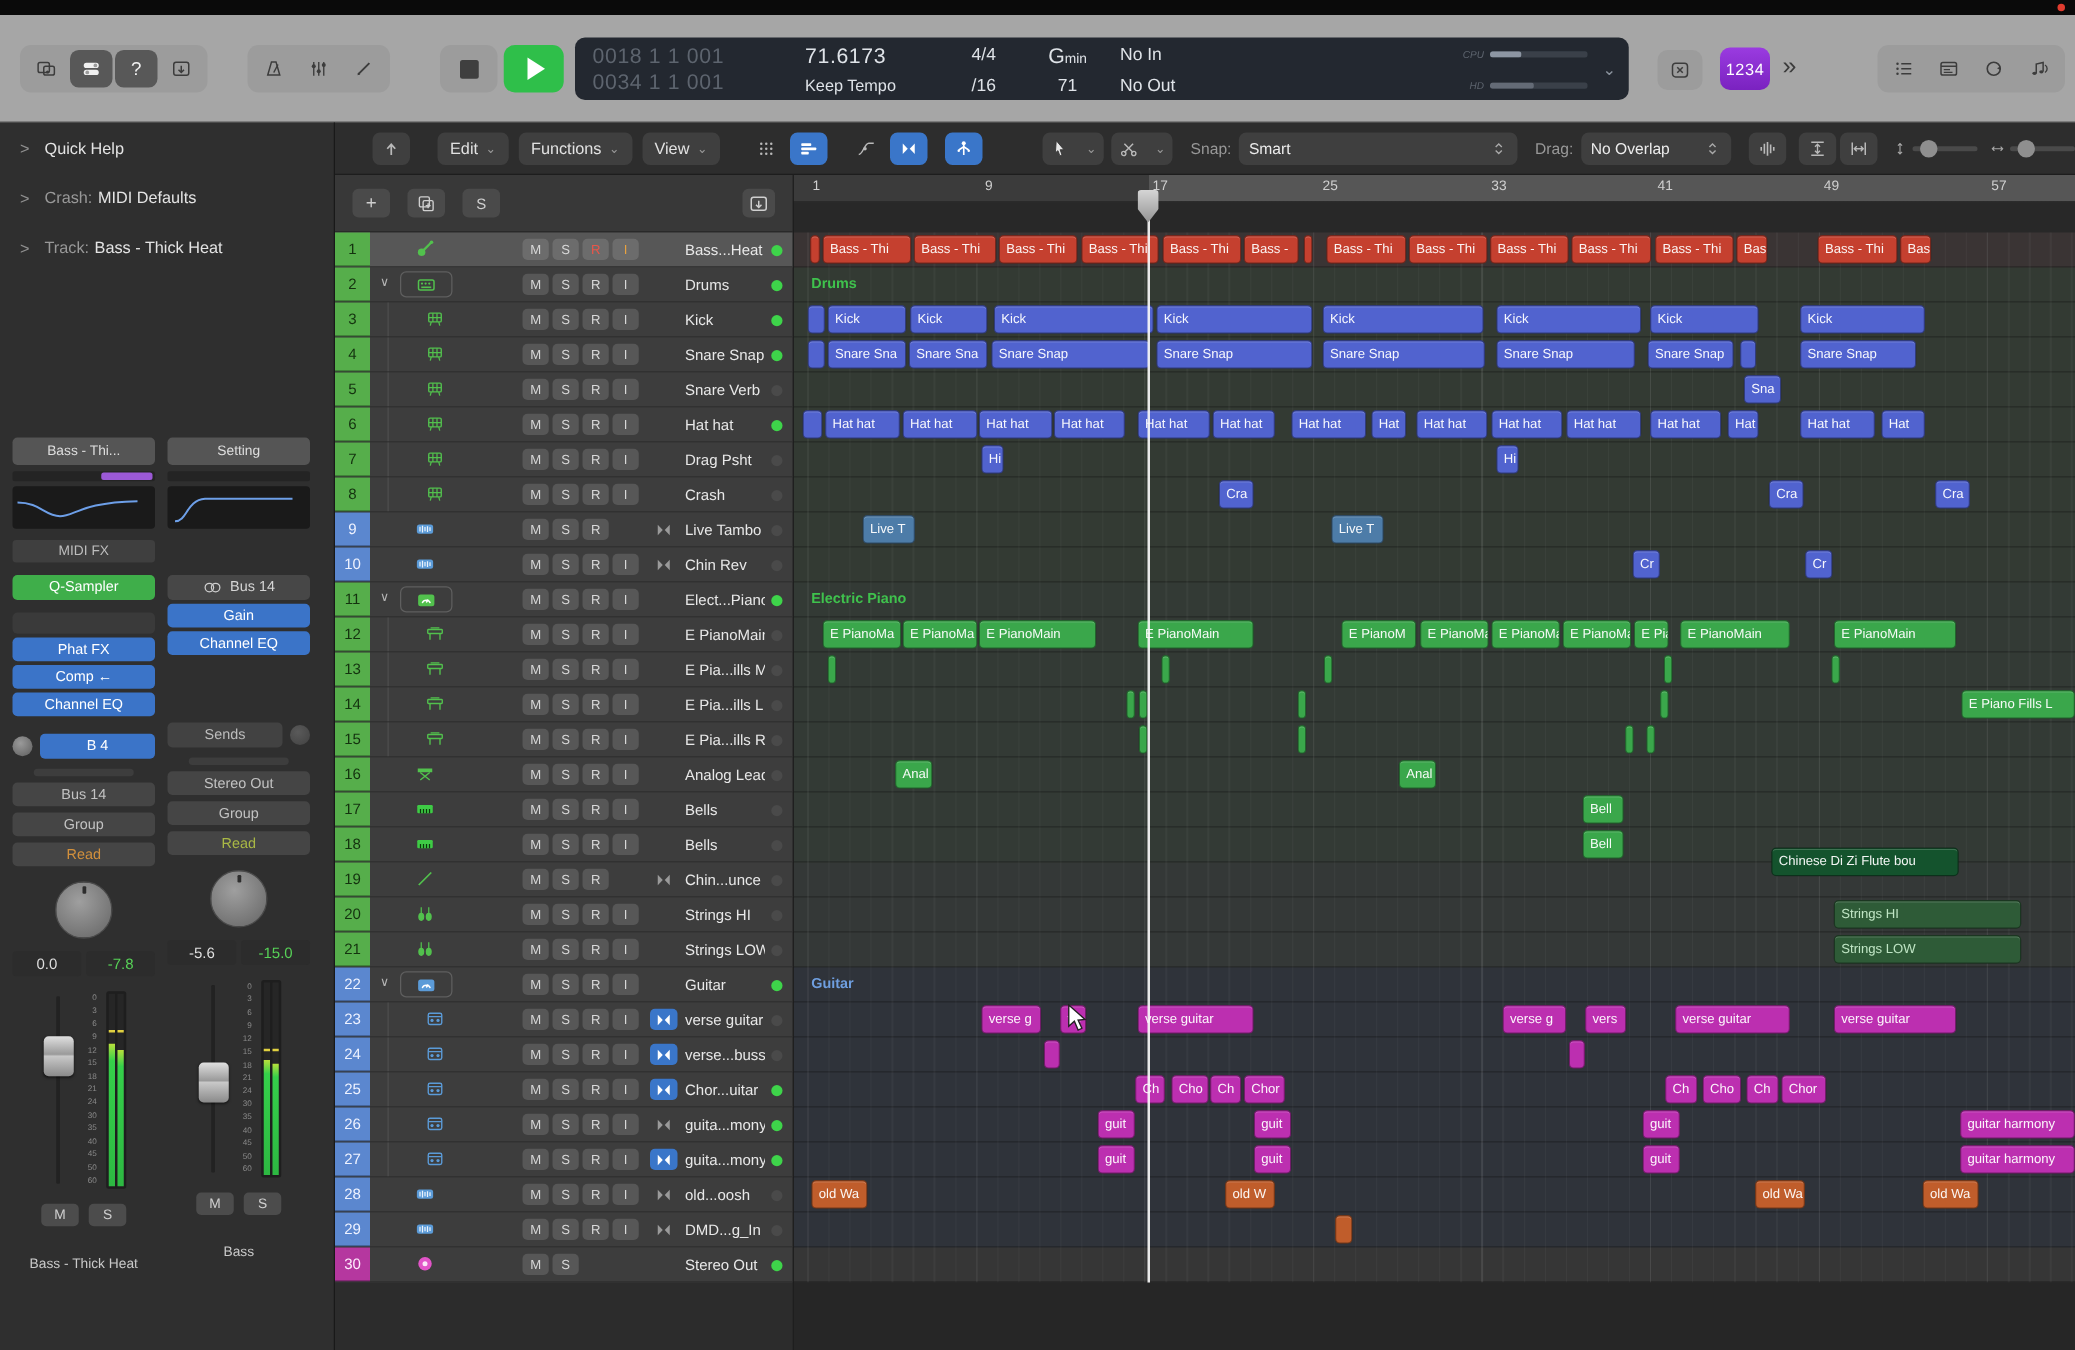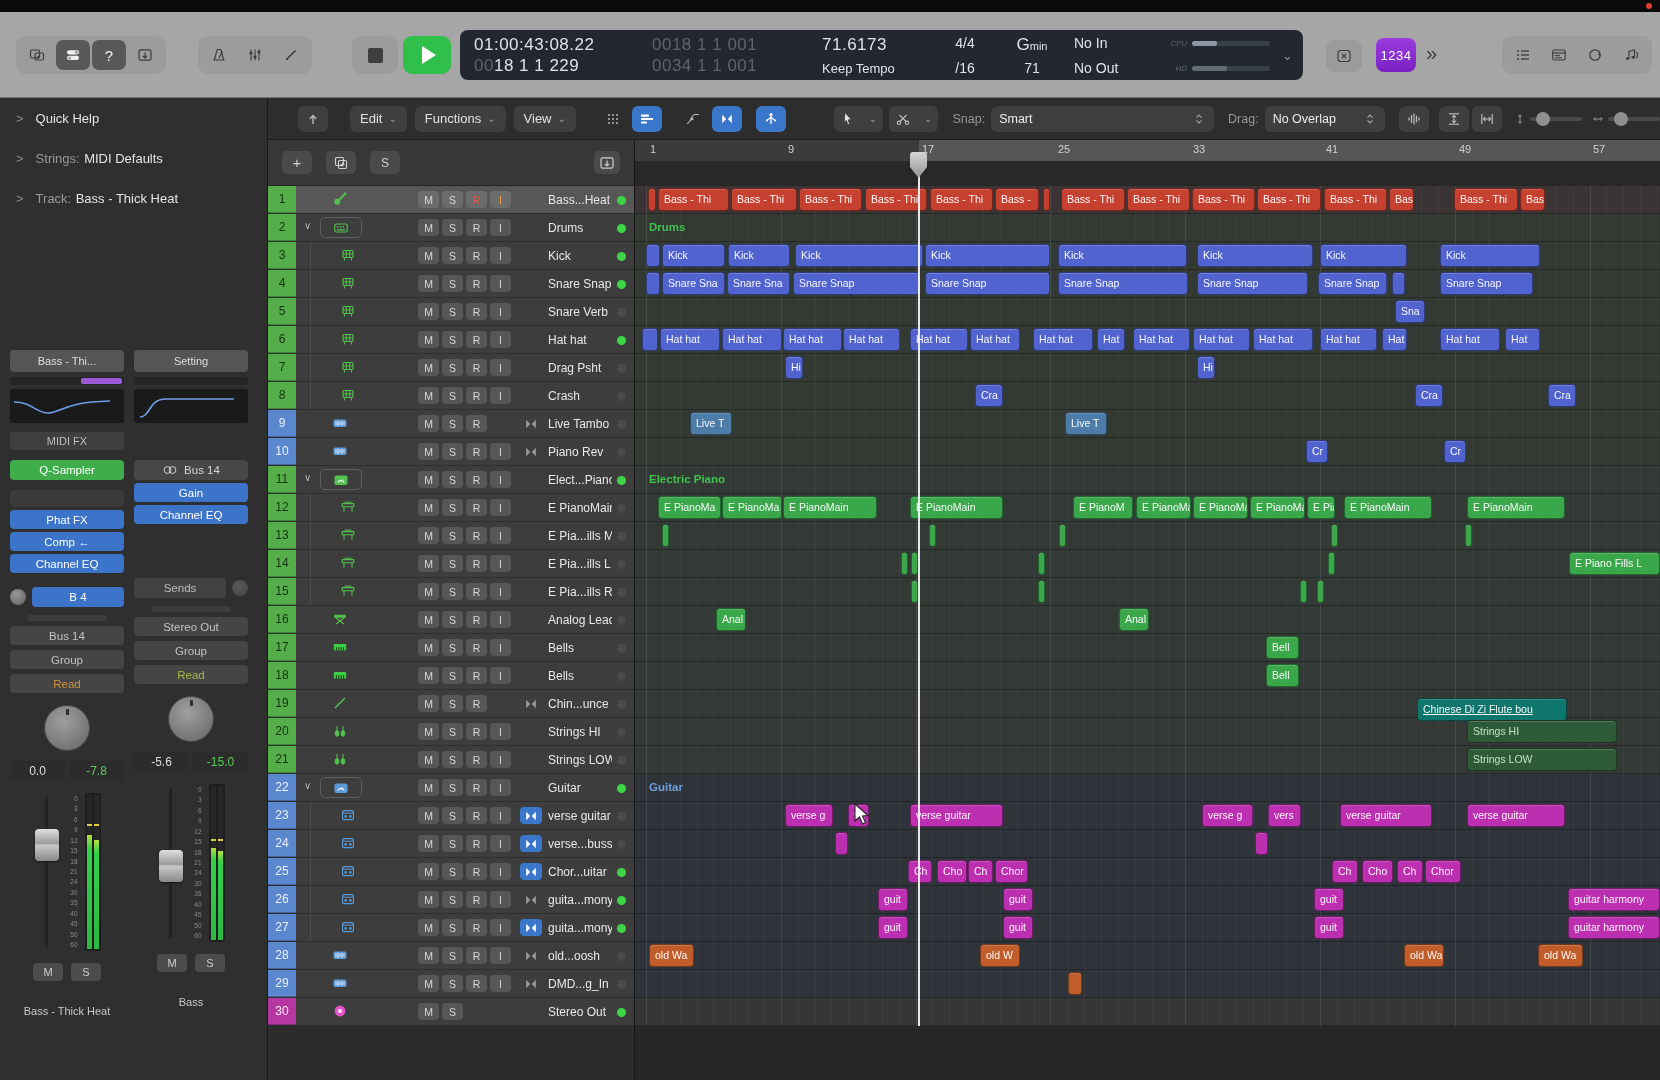--- a/index.html
+++ b/index.html
@@ -211,24 +211,20 @@
         </div>
     </div>
     <div class="stop-group">
         <div class="stop-sq"></div>
       </div>
     <div class="play-btn">
         <div class="play-tri"></div>
       </div>
 
     <div class="lcd">
-      <div class="lcd-sec" style="width:178px">
-        <div class="lcd-big">01:00:43:08.22</div>
-        <div class="lcd-big"><span class="lcd-dim">00</span><span>18 1 1 229</span></div>
-      </div>
       <div class="lcd-sec" style="width:170px">
         <div class="lcd-big lcd-dim">0018 1 1 001</div>
         <div class="lcd-big lcd-dim">0034 1 1 001</div>
       </div>
       <div class="lcd-sec" style="width:118px">
         <div class="lcd-big">71.6173</div>
         <div class="lcd-small">Keep Tempo</div>
       </div>
       <div class="lcd-sec" style="width:64px;align-items:center">
         <div class="lcd-mid">4/4</div>
@@ -307,21 +303,21 @@
 
   <div class="main">
 
     <div class="inspector">
       <div class="insp-row">
         <span class="insp-chev">&gt;</span>
         <span class="insp-strong">Quick Help</span>
       </div>
       <div class="insp-row">
         <span class="insp-chev">&gt;</span>
-        <span><span class="insp-dim">Strings:</span>
+        <span><span class="insp-dim">Crash:</span>
         <span class="insp-strong">MIDI Defaults</span></span>
       </div>
       <div class="insp-row">
         <span class="insp-chev">&gt;</span>
         <span><span class="insp-dim">Track:</span>
         <span class="insp-strong">Bass - Thick Heat</span></span>
       </div>
       <div class="strips" id="strips">
           <div class="strip" style="left: 10px;">
             <div class="s-name">Bass - Thi...</div>
@@ -826,21 +822,21 @@
                   <div class="mbtn" style="left: 122px;">M</div>
                   <div class="mbtn" style="left: 146px;">S</div>
                   <div class="mbtn" style="left: 170px;">R</div>
                   <div class="mbtn" style="left: 194px;">I</div>
                   <div class="flexb">
                     <svg width="16" height="16" viewBox="0 0 16 16" fill="none">
                       <path d="M3.2 3.8 L7.2 8 L3.2 12.2 Z" fill="#9a9a9a"></path>
                       <path d="M12.8 3.8 L8.8 8 L12.8 12.2 Z" fill="#9a9a9a"></path>
                     </svg>
                   </div>
-                  <div class="tname">Piano Rev</div>
+                  <div class="tname">Chin Rev</div>
                   <div class="led dim"></div>
                 </div>
               </div>
               <div class="trow">
                 <div class="tnum green">11</div>
                 <div class="tbody">
                   <div class="disc">∨</div>
                   <div class="tbox">
                     <svg width="16" height="16" viewBox="0 0 16 16" fill="none">
                       <rect x="1.5" y="3.5" width="13" height="9.5" rx="2" fill="#52c14d"></rect>
@@ -1379,21 +1375,21 @@
               <div class="region" style="top: 366px; left: 693px; width: 7px; background: rgb(58, 167, 75);"></div>
               <div class="region" style="top: 366px; left: 934px; width: 91px; background: rgb(58, 167, 75);">E Piano Fills L</div>
               <div class="region" style="top: 394px; left: 276px; width: 7px; background: rgb(58, 167, 75);"></div>
               <div class="region" style="top: 394px; left: 403px; width: 7px; background: rgb(58, 167, 75);"></div>
               <div class="region" style="top: 394px; left: 665px; width: 7px; background: rgb(58, 167, 75);"></div>
               <div class="region" style="top: 394px; left: 682px; width: 7px; background: rgb(58, 167, 75);"></div>
               <div class="region" style="top: 422px; left: 81px; width: 30px; background: rgb(58, 167, 75);">Anal</div>
               <div class="region" style="top: 422px; left: 484px; width: 30px; background: rgb(58, 167, 75);">Anal</div>
               <div class="region" style="top: 450px; left: 631px; width: 33px; background: rgb(58, 167, 75);">Bell</div>
               <div class="region" style="top: 478px; left: 631px; width: 33px; background: rgb(58, 167, 75);">Bell</div>
-              <div class="region" style="top: 512px; left: 782px; width: 150px; background: #0f766e; text-decoration: underline;">Chinese Di Zi Flute bou</div>
+              <div class="region" style="top: 492px; left: 782px; width: 150px; background: #14532d;">Chinese Di Zi Flute bou</div>
               <div class="region" style="top: 534px; left: 832px; width: 150px; background: rgb(46, 91, 55); color: rgb(191, 229, 196);">Strings HI</div>
               <div class="region" style="top: 562px; left: 832px; width: 150px; background: rgb(46, 91, 55); color: rgb(191, 229, 196);">Strings LOW</div>
               <div class="region" style="top: 618px; left: 150px; width: 48px; background: rgb(188, 47, 176);">verse g</div>
               <div class="region" style="top: 618px; left: 213px; width: 21px; background: rgb(188, 47, 176);">ve</div>
               <div class="region" style="top: 618px; left: 275px; width: 93px; background: rgb(188, 47, 176);">verse guitar</div>
               <div class="region" style="top: 618px; left: 567px; width: 51px; background: rgb(188, 47, 176);">verse g</div>
               <div class="region" style="top: 618px; left: 633px; width: 33px; background: rgb(188, 47, 176);">vers</div>
               <div class="region" style="top: 618px; left: 705px; width: 92px; background: rgb(188, 47, 176);">verse guitar</div>
               <div class="region" style="top: 618px; left: 832px; width: 98px; background: rgb(188, 47, 176);">verse guitar</div>
               <div class="region" style="top: 646px; left: 200px; width: 13px; background: rgb(188, 47, 176);"></div>

